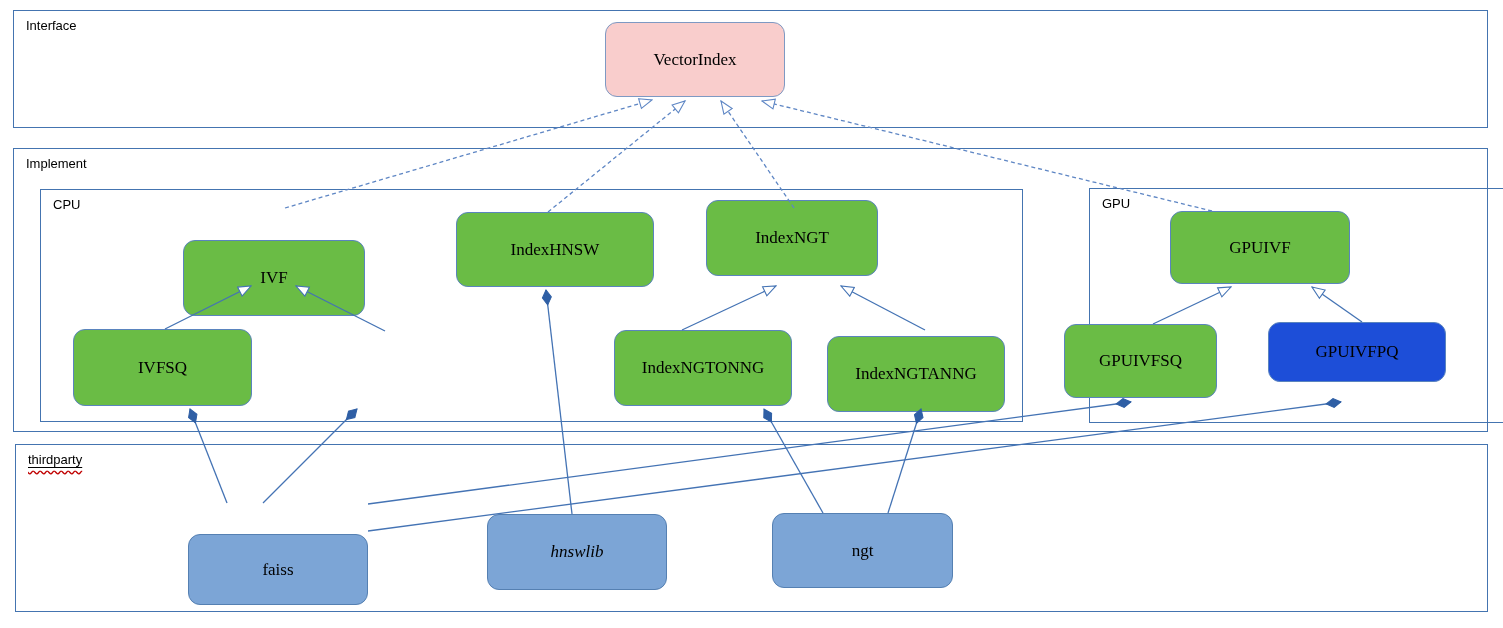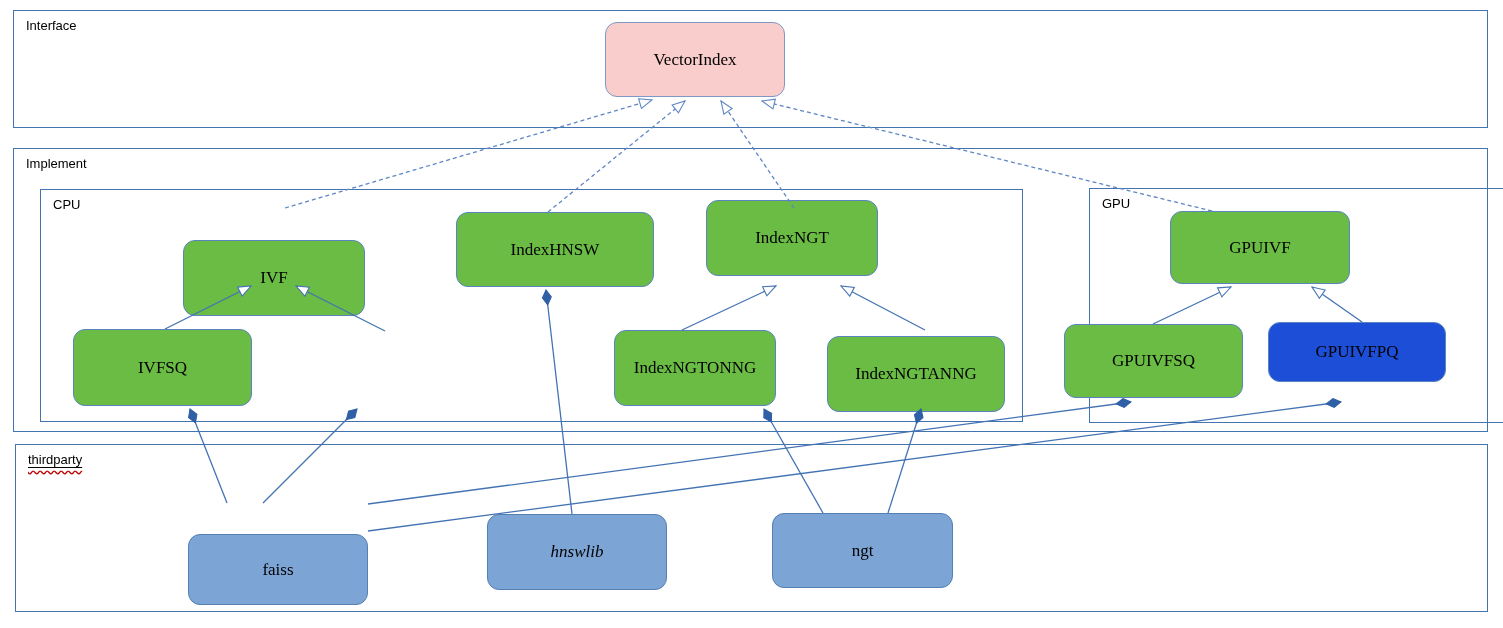--- a/index.html
+++ b/index.html
@@ -76,27 +76,27 @@
     </div>
     <div class="node" style="left: 706px; top: 200px; width: 172px; height: 76px; background: rgb(106, 188, 69); border: 1.6px solid rgb(90, 132, 190);">
       <span class="node-label">IndexNGT</span>
     </div>
     <div class="node" style="left: 1170px; top: 211px; width: 180px; height: 73px; background: rgb(106, 188, 69); border: 1.6px solid rgb(90, 132, 190);">
       <span class="node-label">GPUIVF</span>
     </div>
     <div class="node" style="left: 73px; top: 329px; width: 179px; height: 77px; background: rgb(106, 188, 69); border: 1.6px solid rgb(90, 132, 190);">
       <span class="node-label">IVFSQ</span>
     </div>
-    <div class="node" style="left: 614px; top: 330px; width: 162px; height: 76px; background: rgb(106, 188, 69); border: 1.6px solid rgb(90, 132, 190);">
+    <div class="node" style="left: 614px; top: 330px; width: 178px; height: 76px; background: rgb(106, 188, 69); border: 1.6px solid rgb(90, 132, 190);">
       <span class="node-label">IndexNGTONNG</span>
     </div>
     <div class="node" style="left: 827px; top: 330px; width: 178px; height: 76px; background: rgb(106, 188, 69); border: 1.6px solid rgb(90, 132, 190); margin-top: 6px;">
       <span class="node-label">IndexNGTANNG</span>
     </div>
-    <div class="node" style="left: 1064px; top: 324px; width: 179px; height: 74px; background: rgb(106, 188, 69); border: 1.6px solid rgb(90, 132, 190);">
+    <div class="node" style="left: 1064px; top: 324px; width: 153px; height: 74px; background: rgb(106, 188, 69); border: 1.6px solid rgb(90, 132, 190);">
       <span class="node-label">GPUIVFSQ</span>
     </div>
     <div class="node" style="left: 1268px; top: 322px; width: 178px; height: 60px; background: #1d4ed8; border: 1.6px solid rgb(90, 132, 190);">
       <span class="node-label">GPUIVFPQ</span>
     </div>
     <div class="node" style="left: 188px; top: 503px; width: 180px; height: 71px; background: rgb(124, 165, 214); border: 1.6px solid rgb(85, 128, 178); margin-top: 31px;">
       <span class="node-label">faiss</span>
     </div>
     <div class="node" style="left: 487px; top: 514px; width: 180px; height: 76px; background: rgb(124, 165, 214); border: 1.6px solid rgb(85, 128, 178); font-style: italic;">
       <span class="node-label">hnswlib</span>

